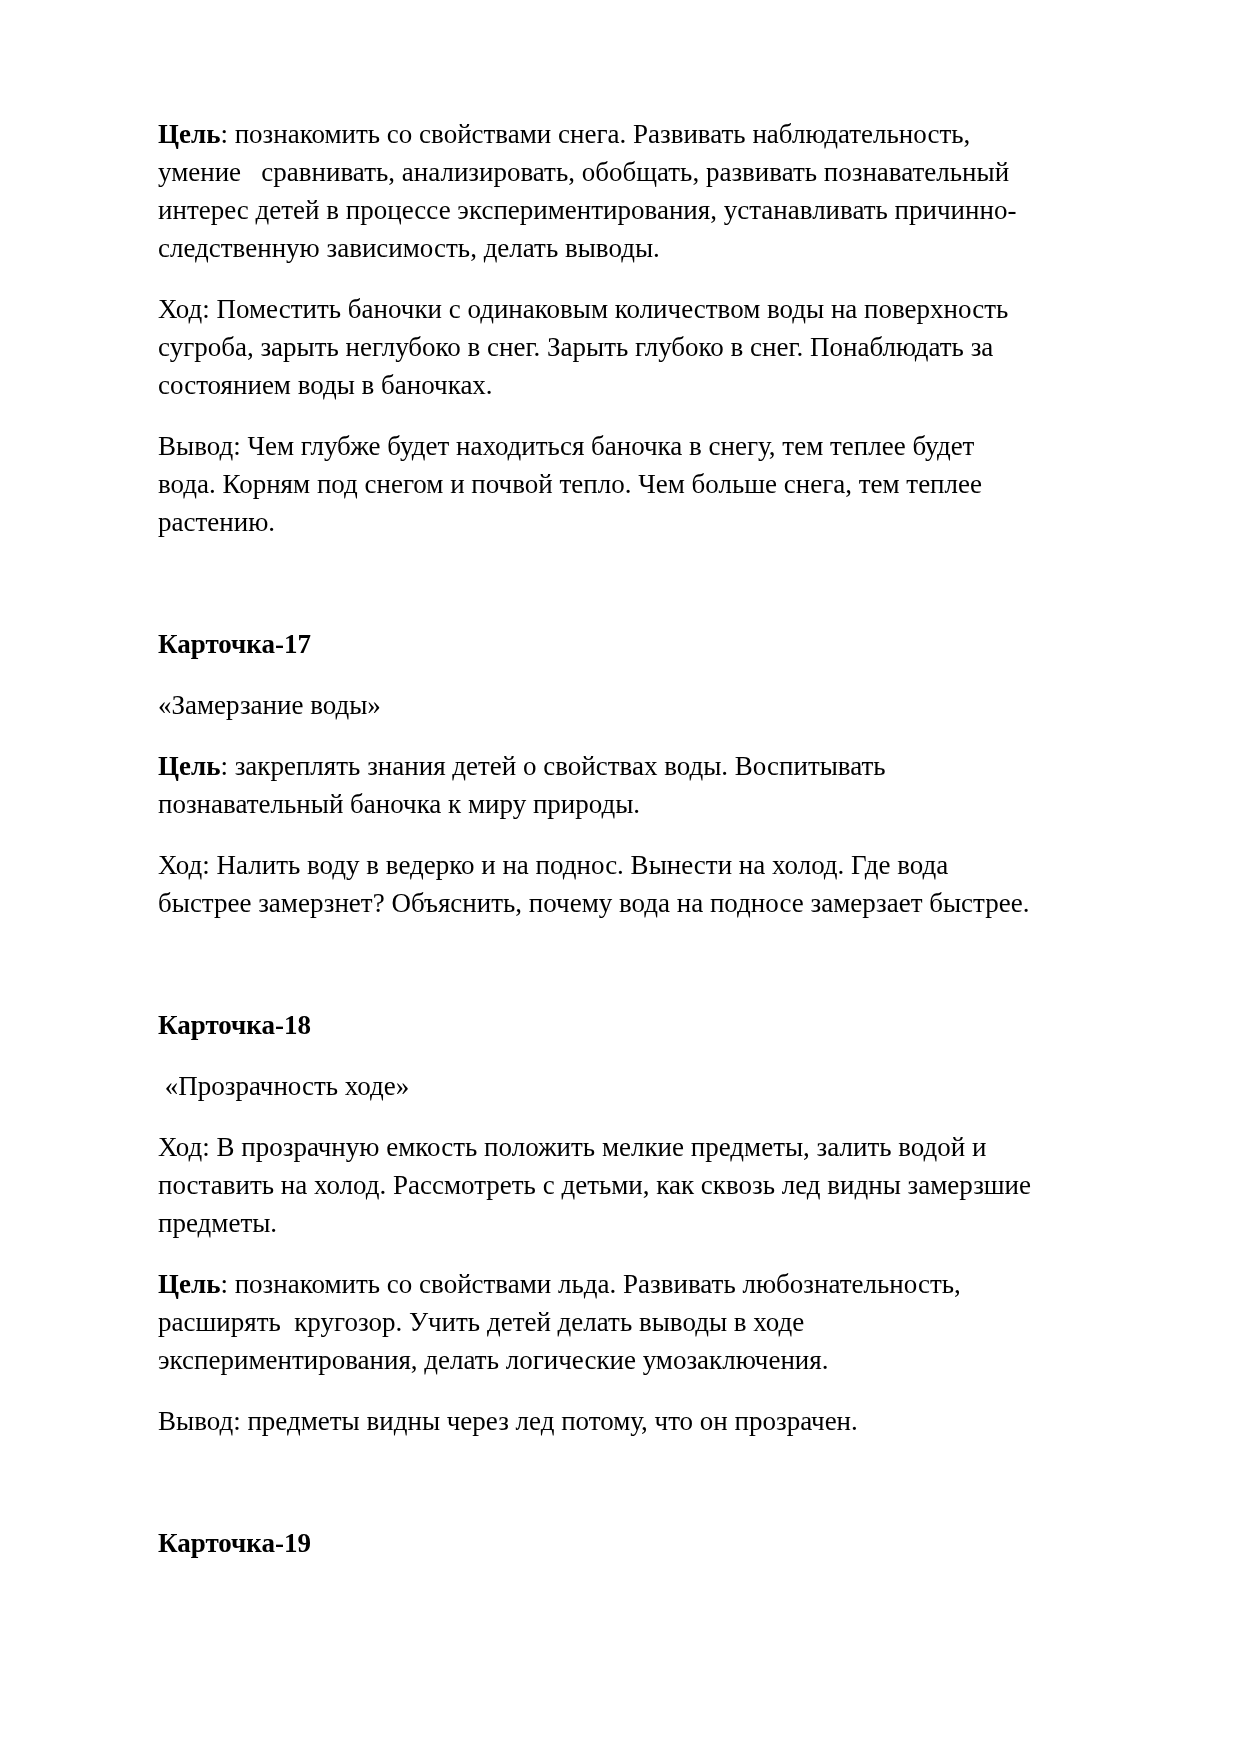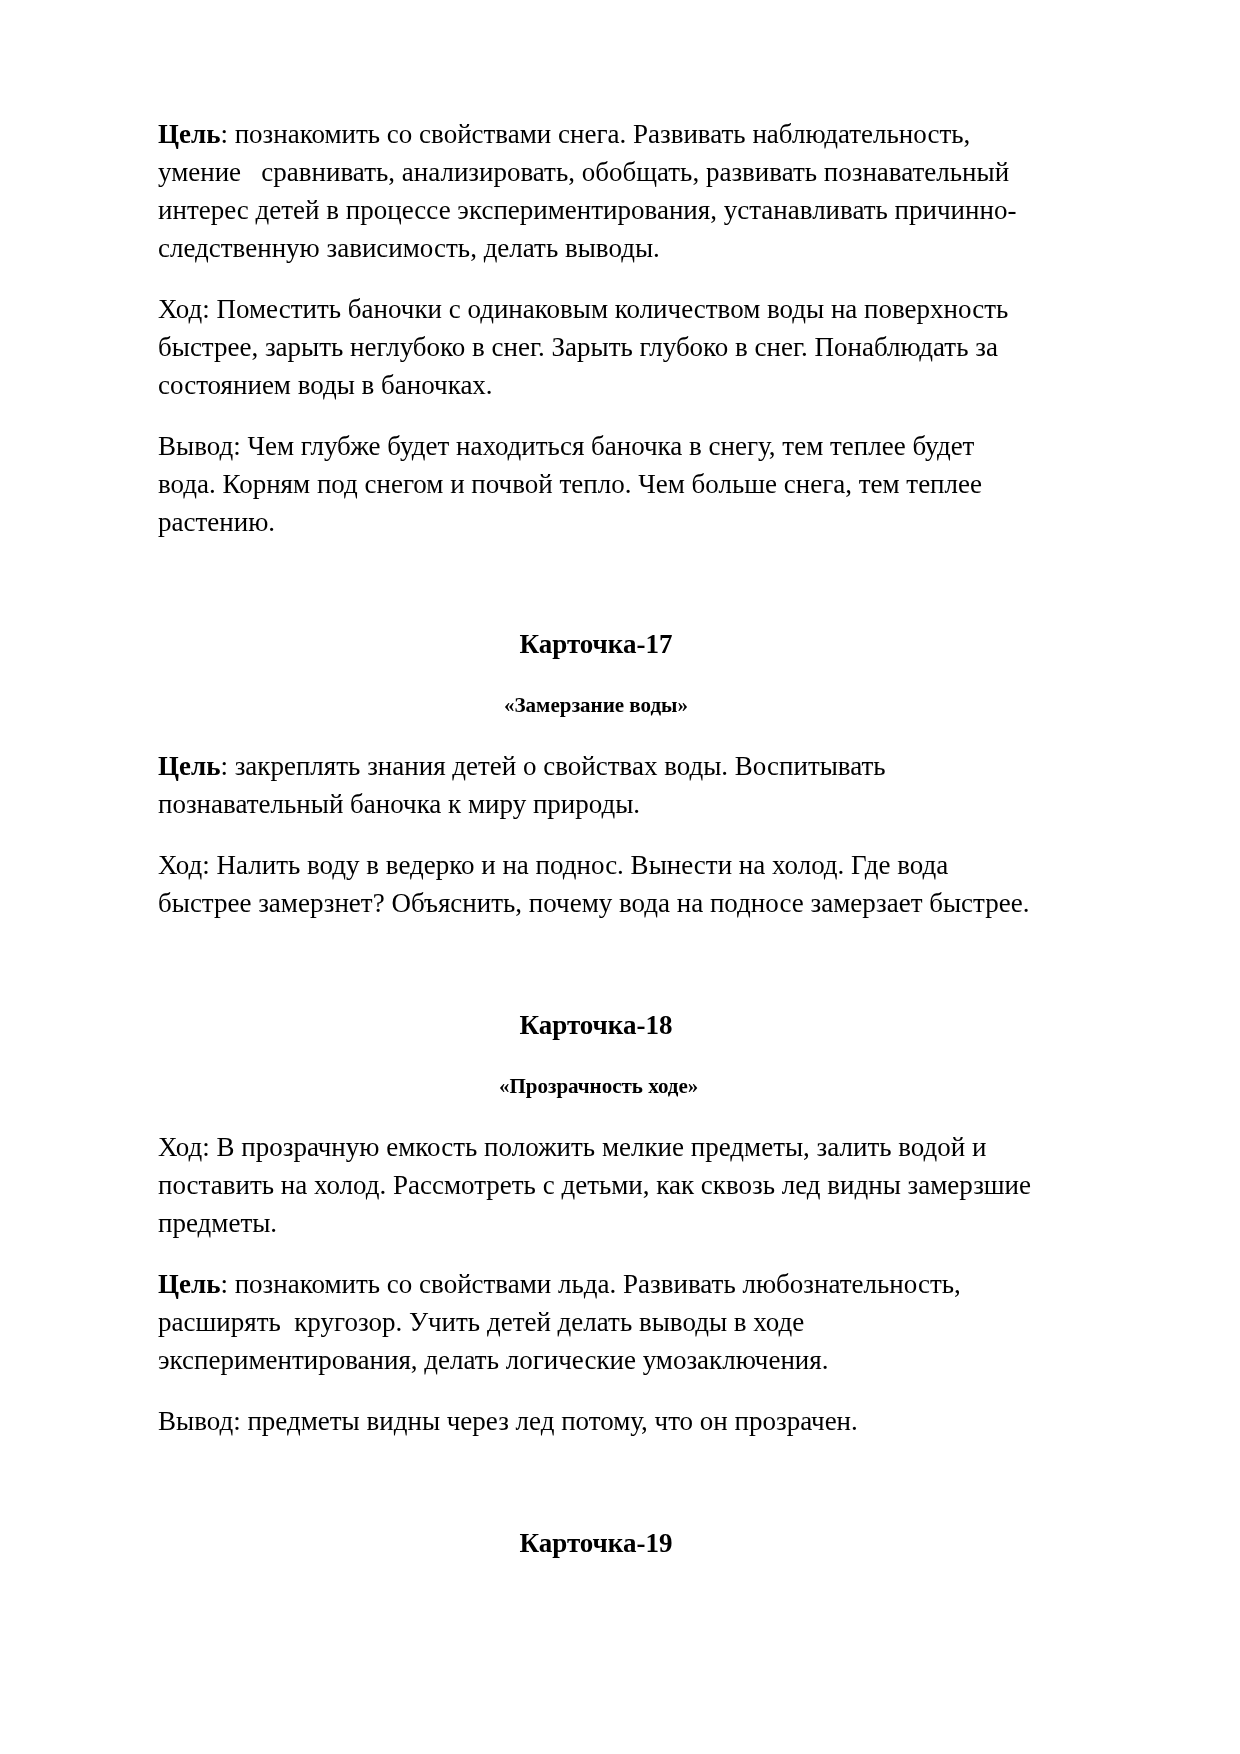--- a/index.html
+++ b/index.html
@@ -29,44 +29,44 @@
     text-align: left;
   }
   .bold-lead {
     font-weight: bold;
   }
   .card-heading {
     font-size: 27px;
     line-height: 38px;
     margin: 0 0 23px 0;
     font-weight: bold;
-    text-align: center;
+    text-align: left;
     white-space: pre-wrap;
   }
   .card-title {
-    font-size: 21px;
+    font-size: 27px;
     line-height: 38px;
     margin: 0 0 23px 0;
-    font-weight: bold;
-    text-align: center;
+    font-weight: normal;
+    text-align: left;
     white-space: pre-wrap;
   }
   .empty-line {
     height: 38px;
     margin: 0 0 23px 0;
   }
 </style>
 </head>
 <body>
 
 <div class="page">
 
   <p class="para"><span class="bold-lead">Цель</span><span>: познакомить со свойствами снега. Развивать наблюдательность, умение   сравнивать, анализировать, обобщать, развивать познавательный интерес детей в процессе экспериментирования, устанавливать причинно-следственную зависимость, делать выводы.</span></p>
 
-  <p class="para">Ход: Поместить баночки с одинаковым количеством воды на поверхность быстрее, зарыть неглубоко в снег. Зарыть глубоко в снег. Понаблюдать за состоянием воды в баночках.</p>
+  <p class="para">Ход: Поместить баночки с одинаковым количеством воды на поверхность сугроба, зарыть неглубоко в снег. Зарыть глубоко в снег. Понаблюдать за состоянием воды в баночках.</p>
 
   <p class="para">Вывод: Чем глубже будет находиться баночка в снегу, тем теплее будет вода. Корням под снегом и почвой тепло. Чем больше снега, тем теплее растению.</p>
 
   <div class="empty-line"></div>
 
   <p class="card-heading">Карточка-17</p>
 
   <p class="card-title">«Замерзание воды»</p>
 
   <p class="para"><span class="bold-lead">Цель</span><span>: закреплять знания детей о свойствах воды. Воспитывать познавательный баночка к миру природы.</span></p>

